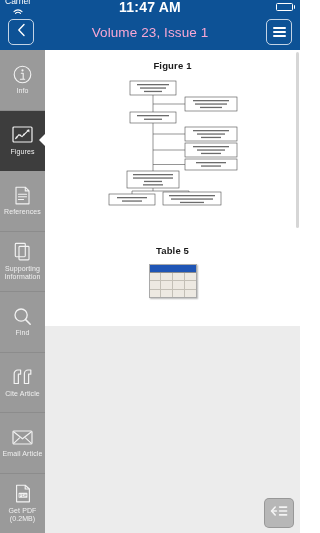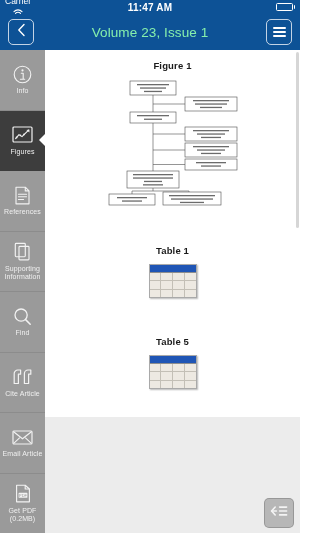--- a/index.html
+++ b/index.html
@@ -13,21 +13,21 @@
   
   #status-bar {
     height:14px; background:#0d5296; color:#fff;
     display:flex; align-items:center; padding:0 5px;
     font-size:8.5px; position:relative;
   }
   #carrier-group { display:flex; align-items:center; gap:3px;flex-direction:column; }
   #wifi-icon { display:block; }
   #status-time {
     position:absolute; left:0; right:0; text-align:center;
-    font-size:10px; font-weight:bold; letter-spacing:.2px;
+    font-size:14px; font-weight:bold; letter-spacing:.2px;
     pointer-events:none;
   }
   #battery-icon { margin-left:auto; display:flex; align-items:center; }
   .batt-body {
     width:17px; height:8px; border:1px solid #fff; border-radius:1.5px;
     padding:1px; background:transparent;
   }
   .batt-fill { width:100%; height:100%; background:#fff; border-radius:.5px; }
   .batt-cap { width:1.5px; height:4px; background:#fff; margin-left:1px; border-radius:0 1px 1px 0; }
 
@@ -38,21 +38,21 @@
     position:relative;
   }
   .nav-btn {
     width:26px; height:26px; border:1.2px solid rgba(255,255,255,.75);
     border-radius:5px; background:transparent;
     display:flex; align-items:center; justify-content:center;
     cursor:pointer; flex:none;
   }
   #nav-title {
     position:absolute; left:44px; right:44px; text-align:center;
-    color:#86efac; font-size:13.5px; letter-spacing:.1px;
+    color:#f9a8d4; font-size:13.5px; letter-spacing:.1px;
     white-space:nowrap; overflow:hidden; text-overflow:ellipsis;
   }
   #hamburger-button { margin-left:auto; }
   .burger-lines { width:13px; display:flex; flex-direction:column; gap:2.4px; }
   .burger-lines i { display:block; height:1.6px; background:#fff; border-radius:1px; }
 
   
   #app-body { display:flex; height:483px; background:#fff; }
 
   
@@ -332,46 +332,20 @@
               <rect x="18" y="118" width="30" height="1.3"></rect>
                 <rect x="23" y="121.4" width="20" height="1.3"></rect>
               <rect x="70" y="116" width="46" height="1.3"></rect>
                 <rect x="72" y="119.4" width="42" height="1.3"></rect>
               <rect x="81" y="122.8" width="24" height="1.3"></rect>
             </g>
           </svg>
         </div>
       </div>
 
-      <div class="fig-card">
-        <div class="fig-title">Table 1</div>
-        <div class="tbl-thumb">
-          <div class="tbl-head"></div>
-          <div class="tbl-grid">
-            <div class="tbl-row">
-                <i class="tbl-cell"></i>
-                <i class="tbl-cell"></i>
-                <i class="tbl-cell"></i>
-                <i class="tbl-cell"></i>
-              </div>
-            <div class="tbl-row">
-                <i class="tbl-cell"></i>
-                <i class="tbl-cell"></i>
-                <i class="tbl-cell"></i>
-                <i class="tbl-cell"></i>
-              </div>
-            <div class="tbl-row">
-                <i class="tbl-cell"></i>
-                <i class="tbl-cell"></i>
-                <i class="tbl-cell"></i>
-                <i class="tbl-cell"></i>
-              </div>
-          </div>
-        </div>
-      </div>
 
 
 
       <div class="fig-card">
         <div class="fig-title">Table 5</div>
         <div class="tbl-thumb">
           <div class="tbl-head"></div>
           <div class="tbl-grid">
             <div class="tbl-row">
                 <i class="tbl-cell"></i>

